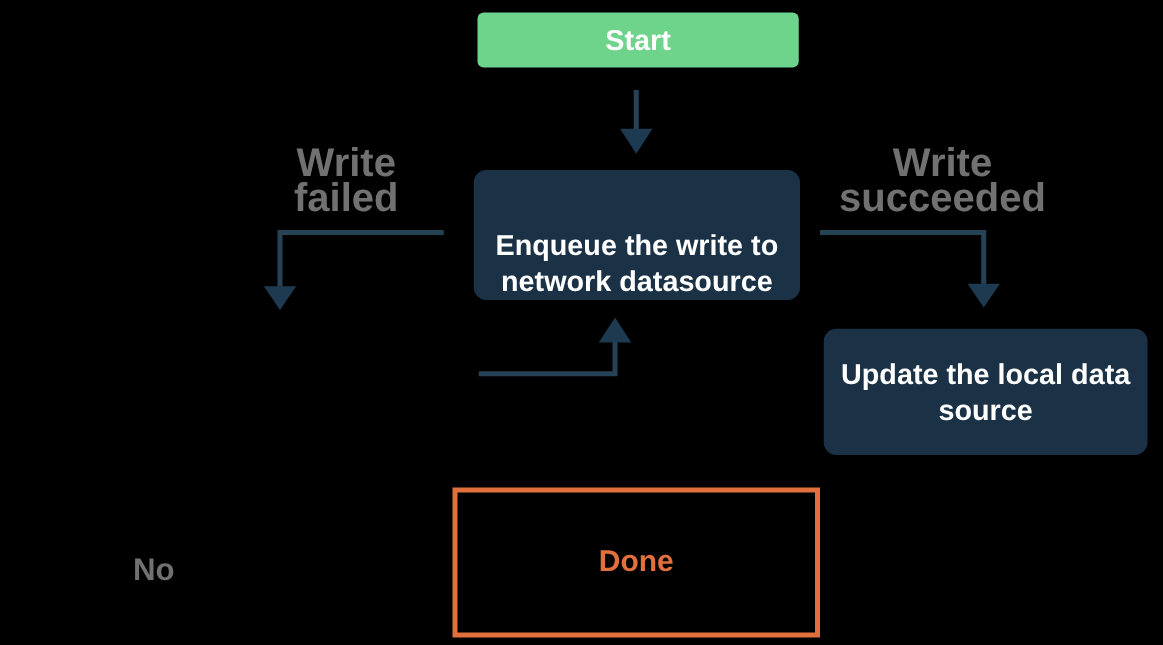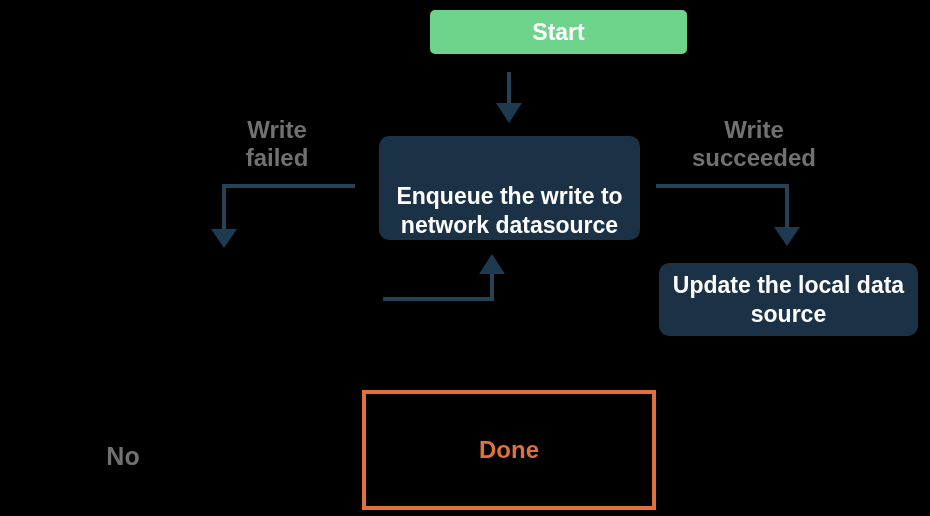--- a/index.html
+++ b/index.html
@@ -26,44 +26,43 @@
   }
   .node .label {
     white-space: pre-line;
   }
   .node-start {
     left: 382px; top: 10px; width: 257px; height: 44px;
     background: var(--green, #6fd48b);
     color: #ffffff;
     border-radius: 5px;
     font-size: 23px;
-    margin-left: 48px;
   }
   .node-navy {
     background: var(--navy, #1b3246);
     color: #ffffff;
     border-radius: 10px;
     font-size: 23px;
     line-height: 29px;
   }
   .node-enqueue      { left: 379px; top: 136px; width: 261px; height: 104px; align-items: flex-end; }
   .node-should-retry { left: 102px; top: 263px; width: 256px; height: 102px; }
-  .node-update-local { left: 659px; top: 263px; width: 259px; height: 73px; }
+  .node-update-local { left: 659px; top: 263px; width: 259px; height: 101px; }
   .node-done {
     left: 362px; top: 390px; width: 294px; height: 120px;
     background: transparent;
     border: 4px solid var(--orange, #e0703c);
     color: var(--orange, #e0703c);
     font-size: 24px;
   }
   .edge-label {
     position: absolute;
     color: var(--gray, #717171);
     font-weight: bold;
-    font-size: 24px;
+    font-size: 32px;
     line-height: 28px;
     text-align: center;
     white-space: pre-line;
   }
   .label-write-failed    { left: 187px; top: 116px; width: 180px; }
   .label-write-succeeded { left: 664px; top: 116px; width: 180px; }
   .label-yes             { left: 398px; top: 332px; width: 100px; font-size: 25px; }
   .label-no              { left:  73px; top: 442px; width: 100px; font-size: 25px; }
   .edges {
     position: absolute;

